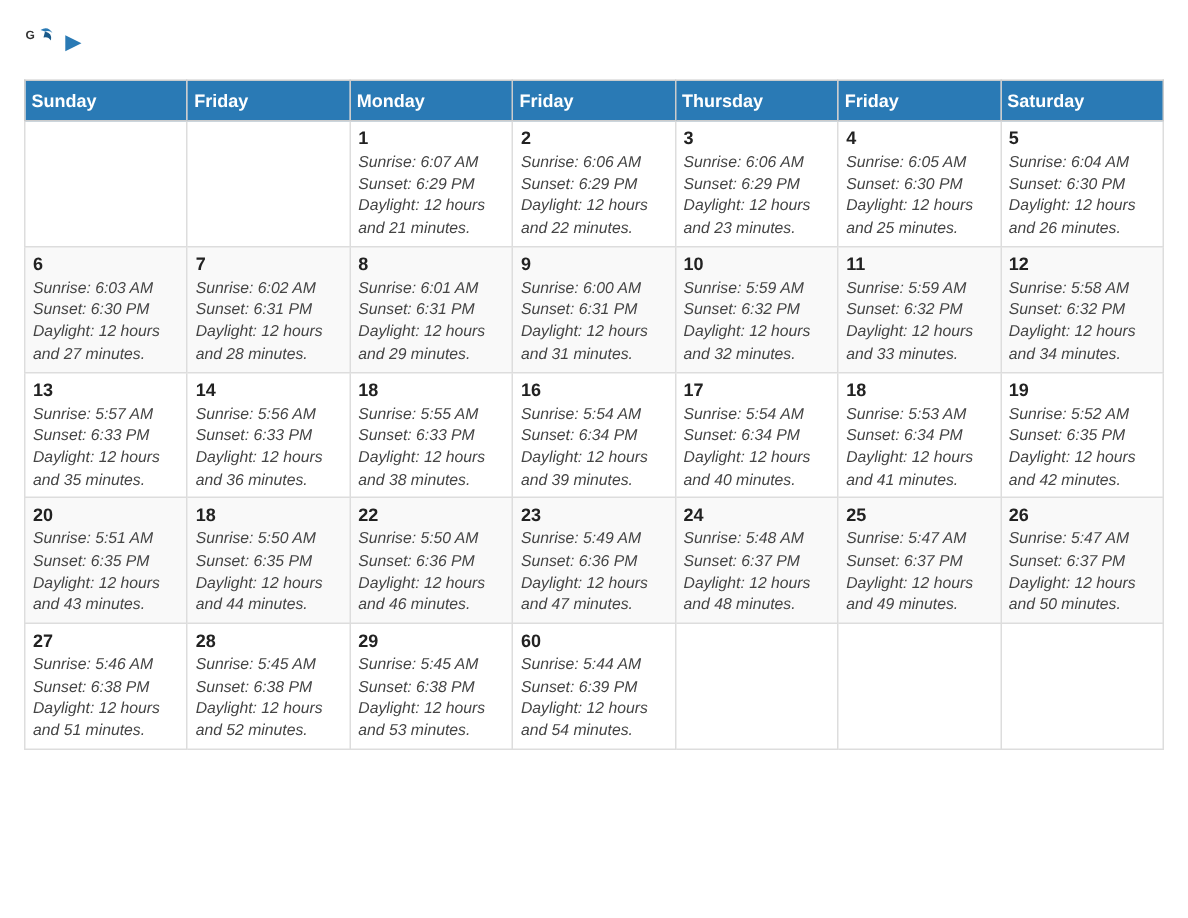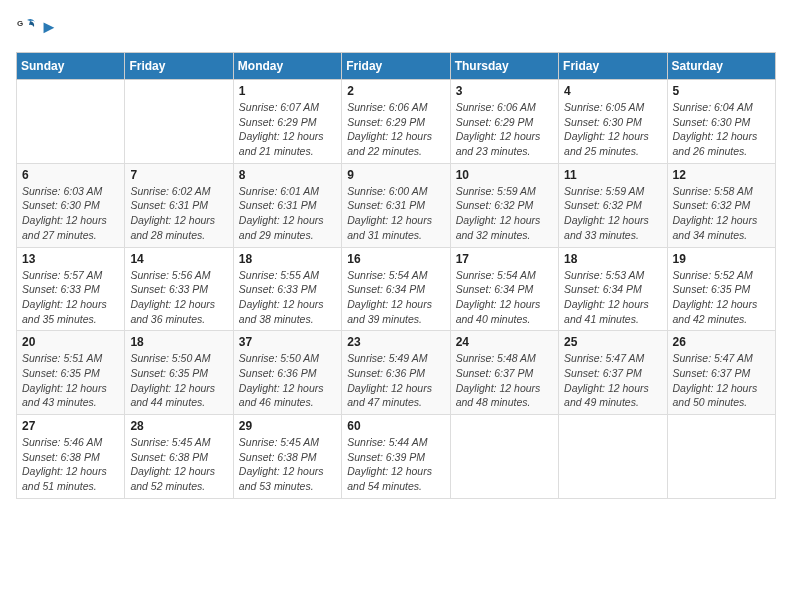--- a/index.html
+++ b/index.html
@@ -217,21 +217,21 @@
       <tr>
         <td>
           <div class="day-number">20</div>
           <div class="day-detail">Sunrise: 5:51 AM<br>Sunset: 6:35 PM<br>Daylight: 12 hours and 43 minutes.</div>
         </td>
         <td>
           <div class="day-number">18</div>
           <div class="day-detail">Sunrise: 5:50 AM<br>Sunset: 6:35 PM<br>Daylight: 12 hours and 44 minutes.</div>
         </td>
         <td>
-          <div class="day-number">37</div>
+          <div class="day-number">22</div>
           <div class="day-detail">Sunrise: 5:50 AM<br>Sunset: 6:36 PM<br>Daylight: 12 hours and 46 minutes.</div>
         </td>
         <td>
           <div class="day-number">23</div>
           <div class="day-detail">Sunrise: 5:49 AM<br>Sunset: 6:36 PM<br>Daylight: 12 hours and 47 minutes.</div>
         </td>
         <td>
           <div class="day-number">24</div>
           <div class="day-detail">Sunrise: 5:48 AM<br>Sunset: 6:37 PM<br>Daylight: 12 hours and 48 minutes.</div>
         </td>

